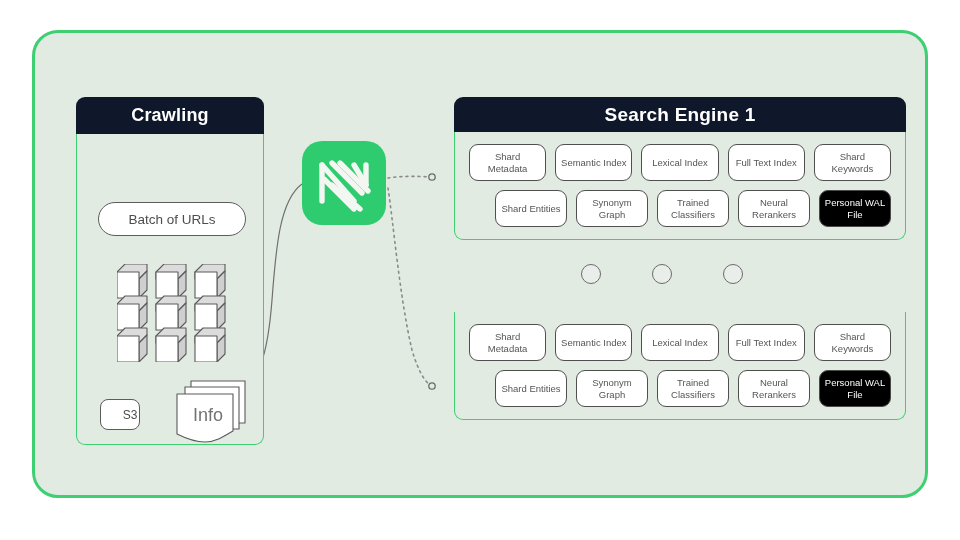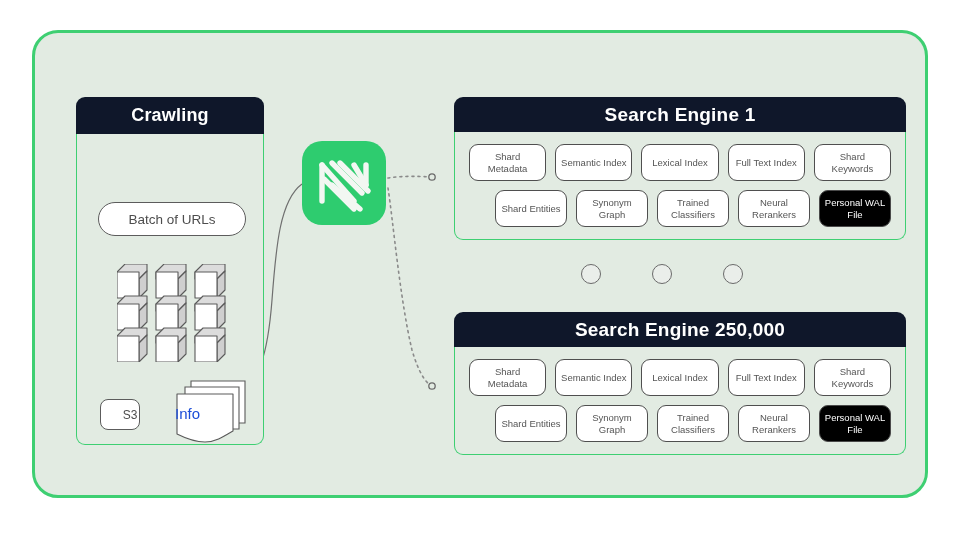--- a/index.html
+++ b/index.html
@@ -126,22 +126,23 @@
     left: 98px;
     top: 245px;
     width: 76px;
     height: 66px;
   }
   .doc-label {
     position: absolute;
     left: 0;
     top: 26px;
     width: 66px;
-    font-size: 15px;
-    color: #1d4ed8;
+    text-align: center;
+    font-size: 18px;
+    color: #737373;
     pointer-events: none;
   }
 
   
   .logo-tile {
     position: absolute;
     left: 302px;
     top: 141px;
     width: 84px;
     height: 84px;
@@ -161,21 +162,21 @@
     height: 35px;
     font-size: 19px;
   }
   .engine-panel .panel-body {
     height: 108px;
     padding: 12px 14px 11px 14px;
   }
 
   .chip-row {
     display: flex;
-    justify-content: center;
+    justify-content: flex-end;
     align-items: stretch;
   }
   .chip-row + .chip-row { margin-top: 9px; padding-left: 26px; }
 
   .chip {
     box-sizing: border-box;
     background: #ffffff;
     border: 1.3px solid #4f4f4f;
     border-radius: 9px;
     height: 37px;
@@ -324,21 +325,20 @@
         <div class="chip">Shard Entities</div>
         <div class="chip">Synonym Graph</div>
         <div class="chip">Trained Classifiers</div>
         <div class="chip">Neural Rerankers</div>
         <div class="chip dark">Personal WAL File</div>
       </div>
     </div>
   </div>
 
   <div class="panel engine-panel" id="engine-2">
-    <div class="panel-header">Search Engine 250,000</div>
     <div class="panel-body">
       <div class="chip-row">
         <div class="chip">Shard Metadata</div>
         <div class="chip">Semantic Index</div>
         <div class="chip">Lexical Index</div>
         <div class="chip">Full Text Index</div>
         <div class="chip">Shard Keywords</div>
       </div>
       <div class="chip-row">
         <div class="chip">Shard Entities</div>

